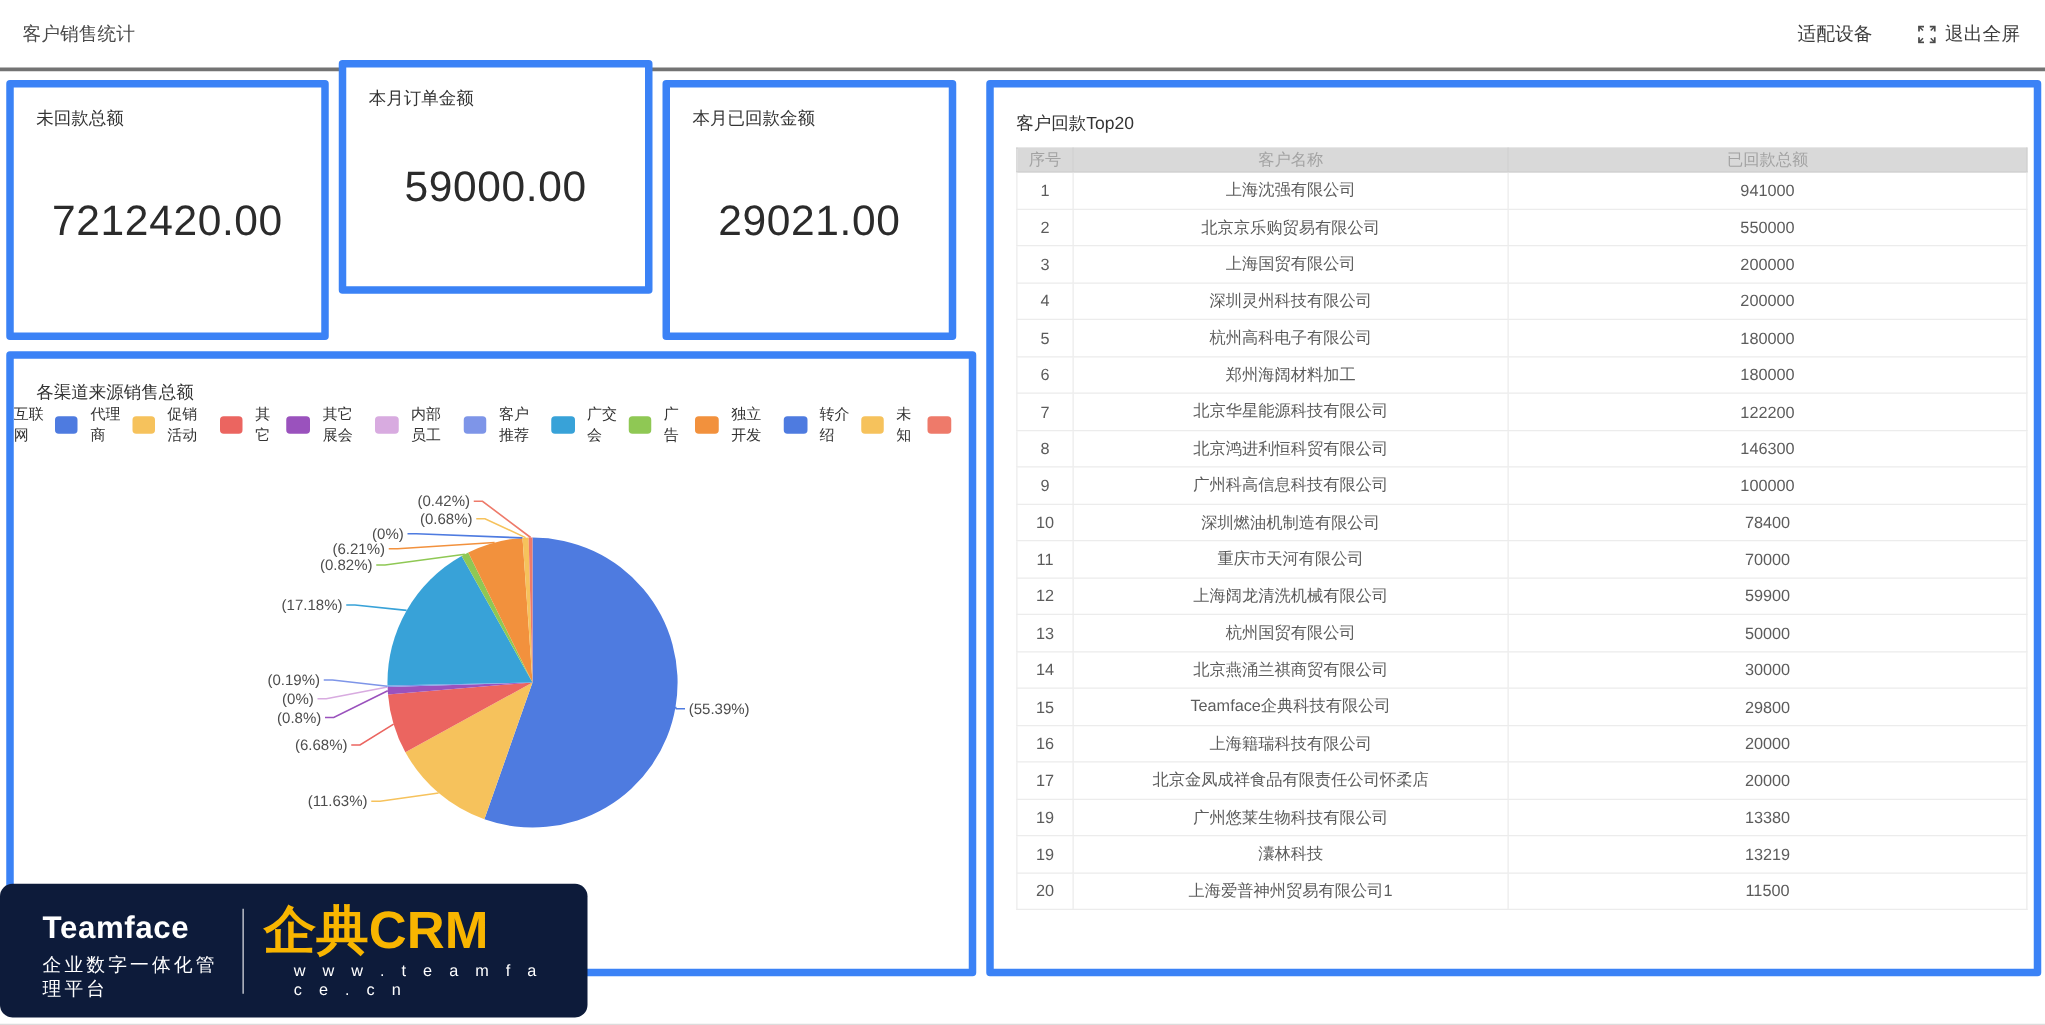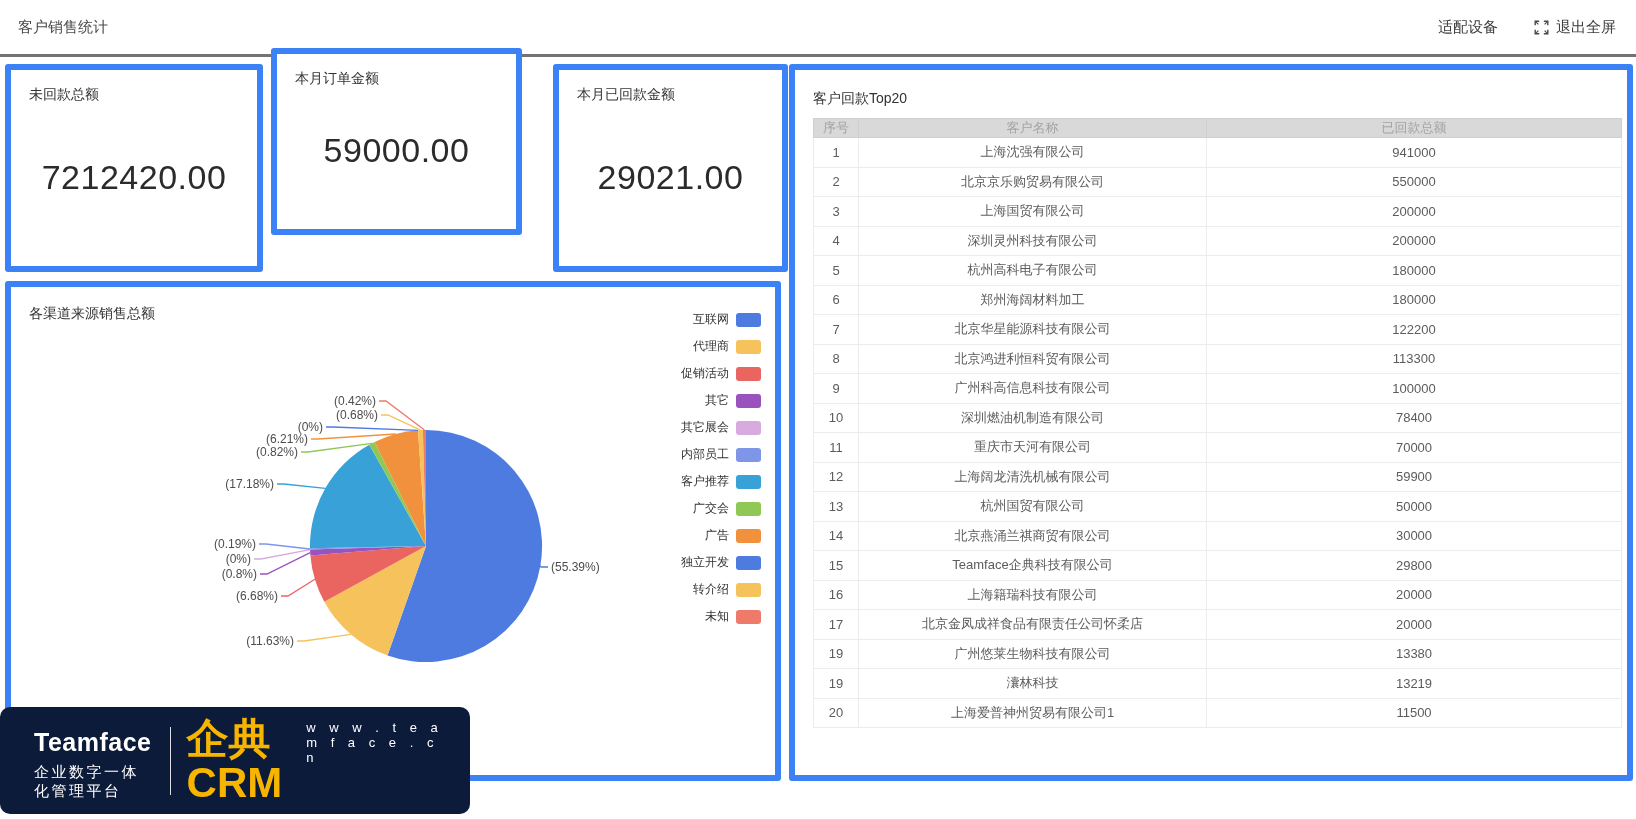--- a/index.html
+++ b/index.html
@@ -22,27 +22,27 @@
   .card { position:absolute; background:#fff; border:6px solid #3b82f6; border-radius:3px; }
   .card-title { font-size:14px; color:#333; }
 
   .stat-card { display:flex; flex-direction:column; padding:16px 18px; }
   .stat-label { font-size:14px; color:#333; }
   .stat-value { flex:1; display:flex; align-items:center; justify-content:center;
                 font-size:34px; color:#2b2b2b; letter-spacing:.5px; }
 
   #card1 { left:5px;  top:64px; width:258px; height:208px; }
   #card2 { left:271px; top:48px; width:251px; height:187px; }
-  #card3 { left:530px; top:64px; width:235px; height:208px;margin-left:23px; }
+  #card3 { left:530px; top:64px; width:235px; height:208px; }
 
   #pieCard { left:5px; top:281px; width:776px; height:500px; }
   #pieCard .card-title { position:absolute; left:18px; top:18px; }
   #pieSvg { position:absolute; left:0; top:0; }
   .pie-label { font-size:12px; fill:#4d4d4d; }
-  .legend { position:absolute; right:14px; top:24px; display:flex; flex-direction:column; gap:10px; }
+  .legend { position:absolute; right:14px; top:36px; display:flex; flex-direction:row; gap:10px; }
   .legend-item { display:flex; align-items:center; justify-content:flex-end; gap:7px; cursor:pointer; }
   .legend-item span.txt { font-size:12px; color:#333; }
   .legend-item span.sw { width:25px; height:14px; border-radius:3px; display:inline-block; }
 
   
   #tableCard { left:789px; top:64px; width:844px; height:717px; }
   #tableCard .card-title { position:absolute; left:18px; top:20px; }
   .tbl-wrap { position:absolute; left:18px; top:48px; width:808px; }
   table { border-collapse:collapse; width:808px; table-layout:fixed; }
   col.c1 { width:45px; } col.c2 { width:348px; } col.c3 { width:415px; }
@@ -51,21 +51,21 @@
   tbody td { text-align:center; font-size:13px; color:#5c5c5c; height:29.5px;
              border:1px solid #ececec; background:#fff; overflow:hidden; white-space:nowrap; }
 
   
   .logo { position:absolute; left:0; top:707px; width:470px; height:107px; background:#0d1b3a;
           border-radius:10px; display:flex; align-items:center; padding:0 22px 0 34px; z-index:10; }
   .logo-left { display:flex; flex-direction:column; }
   .logo-brand { color:#fff; font-weight:bold; font-size:25px; line-height:42px; letter-spacing:.5px; }
   .logo-sub { color:#fff; font-size:15px; letter-spacing:2.5px; margin-top:0; }
   .logo-div { width:2px; height:68px; background:rgba(255,255,255,.85); margin:0 16px 0 18px; }
-  .logo-right { display:flex; flex-direction:row; }
+  .logo-right { display:flex; flex-direction:column; }
   .logo-prod { color:#f8b500; font-weight:bold; font-size:42px; line-height:44px; }
   .logo-url { color:#fff; font-size:13px; letter-spacing:5px; margin-top:3px;margin-left:24px; }
 </style>
 </head>
 <body>
 
 <div class="app">
 
   <div class="hdr">
     <div class="hdr-title">客户销售统计</div>
@@ -236,21 +236,21 @@
               <td>180000</td>
             </tr>
             <tr>
               <td>7</td>
               <td>北京华星能源科技有限公司</td>
               <td>122200</td>
             </tr>
             <tr>
               <td>8</td>
               <td>北京鸿进利恒科贸有限公司</td>
-              <td>113300</td>
+              <td>146300</td>
             </tr>
             <tr>
               <td>9</td>
               <td>广州科高信息科技有限公司</td>
               <td>100000</td>
             </tr>
             <tr>
               <td>10</td>
               <td>深圳燃油机制造有限公司</td>
               <td>78400</td>

